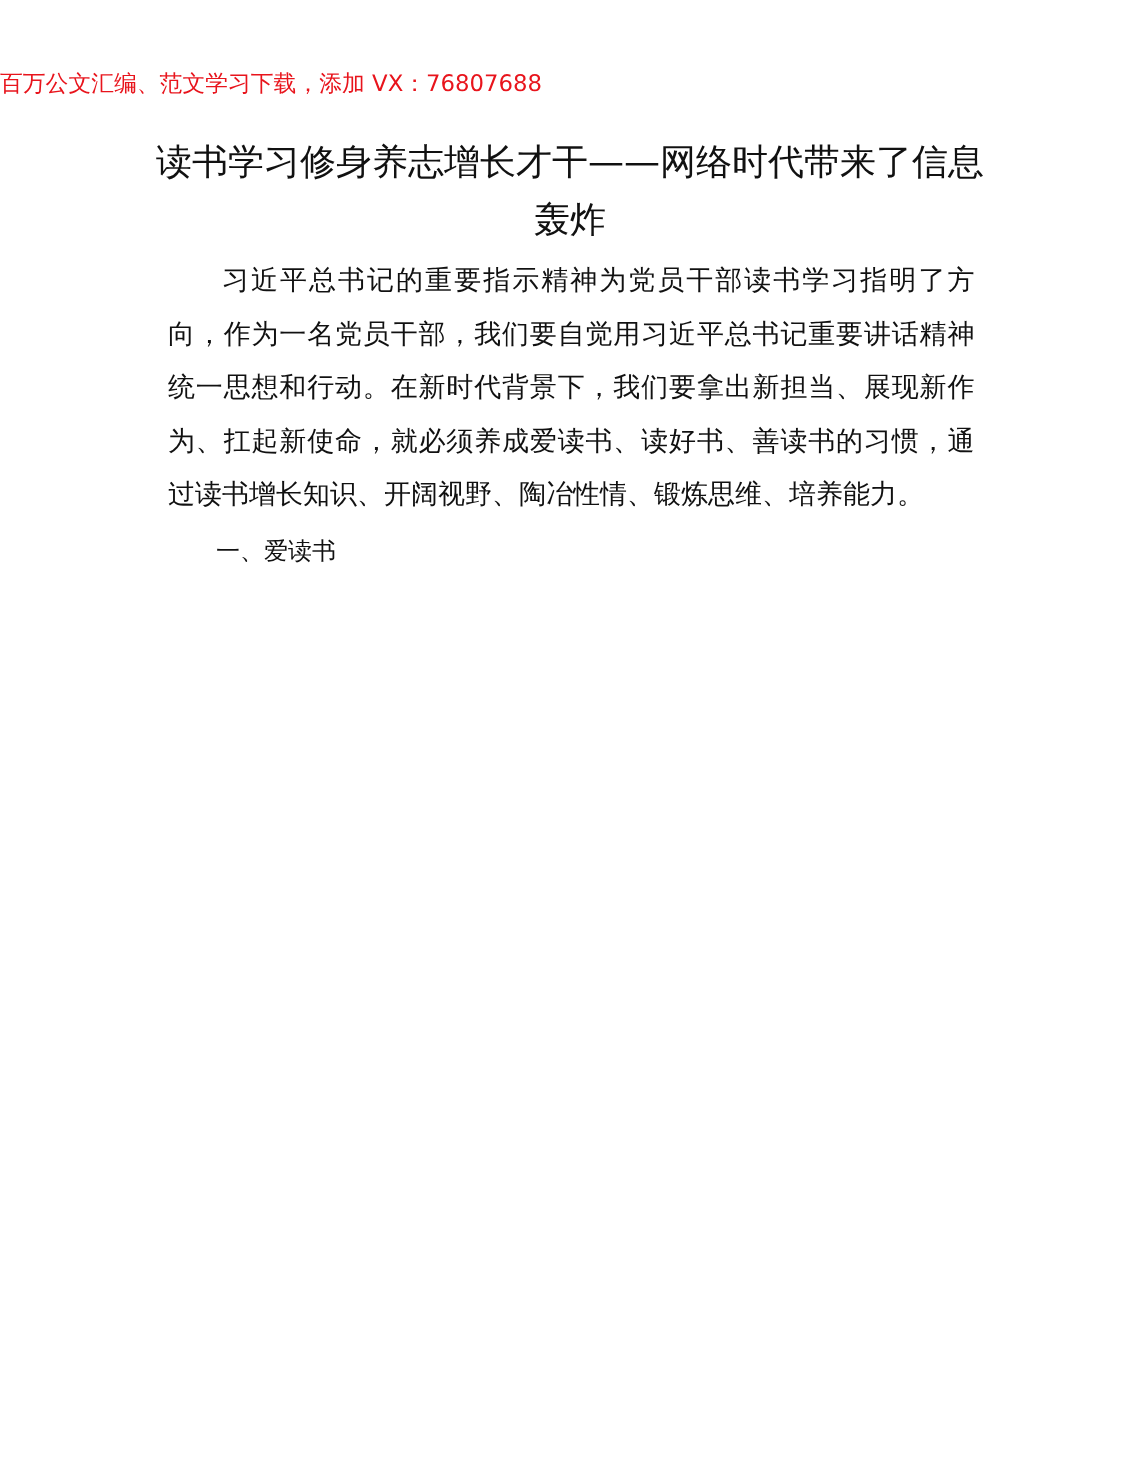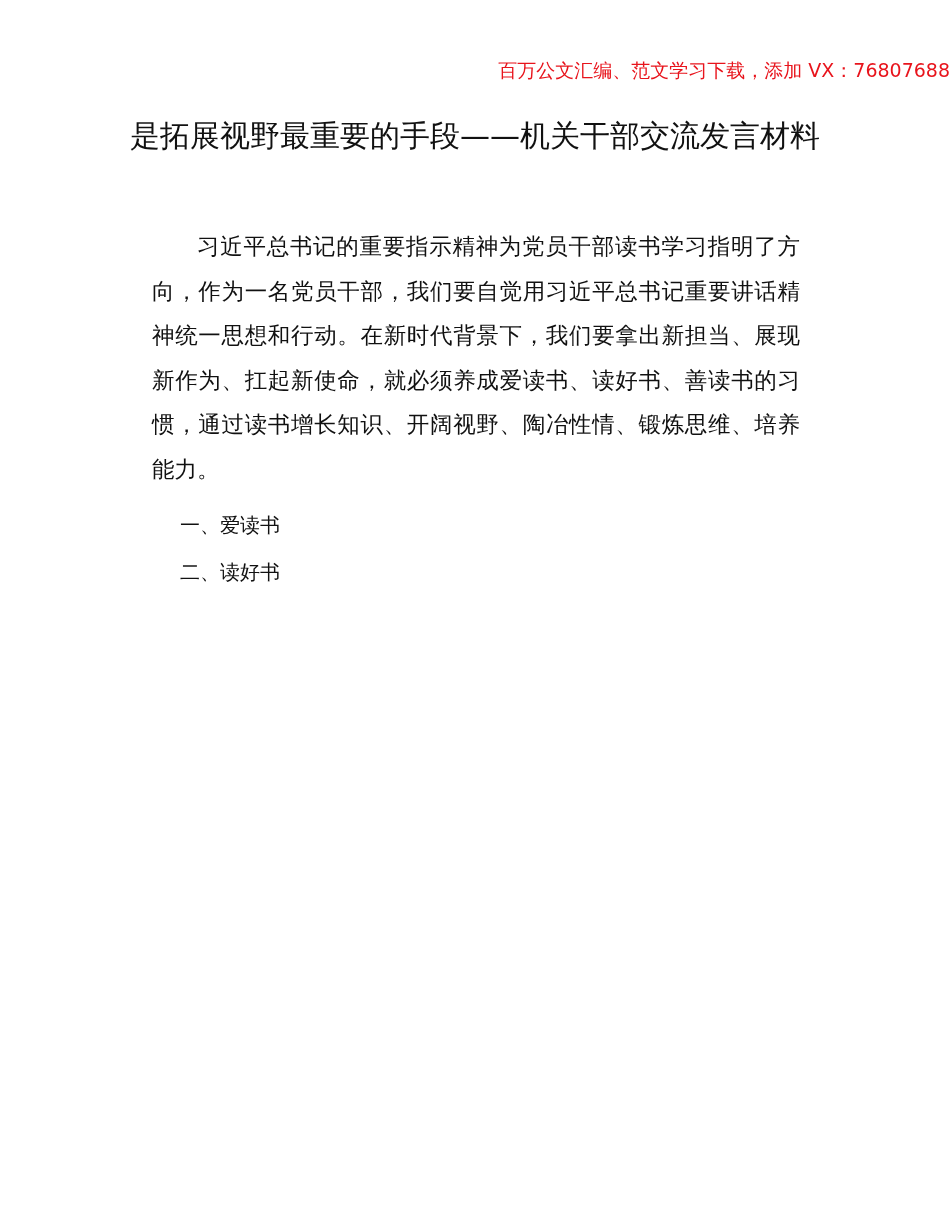--- a/index.html
+++ b/index.html
@@ -13,21 +13,21 @@
     position: relative;
     overflow: hidden;
     font-family: "DejaVu Sans", "Liberation Sans", sans-serif;
     color: #111111;
   }
   .header-note {
     position: absolute;
     top: 56px;
     left: 0;
     width: 950px;
-    text-align: right;
+    text-align: left;
     font-size: 19px;
     line-height: 28px;
     color: #e8141c;
     letter-spacing: 0px;
   }
   .doc-title {
     position: absolute;
     top: 112px;
     left: 130px;
     width: 690px;
@@ -36,38 +36,37 @@
     line-height: 48px;
     color: #111111;
   }
   .doc-body {
     position: absolute;
     top: 212px;
     left: 140px;
     width: 672px;
   }
   .para {
-    margin: 12px;
+    margin: 0;
     font-size: 22.5px;
     line-height: 44.5px;
     text-indent: 2em;
     text-align: justify;
     word-break: break-all;
   }
   .heading {
     margin: 0;
     font-size: 20px;
     line-height: 44.5px;
     text-indent: 2em;
   }
 </style>
 </head>
 <body>
 
 <div class="header-note">百万公文汇编、范文学习下载，添加 VX：76807688</div>
 
-<div class="doc-title">是拓展视野最重要的手段——机关干部交流发言材料</div>
+<div class="doc-title">读书学习修身养志增长才干——网络时代带来了信息轰炸</div>
 
 <div class="doc-body">
   <p class="para">习近平总书记的重要指示精神为党员干部读书学习指明了方向，作为一名党员干部，我们要自觉用习近平总书记重要讲话精神统一思想和行动。在新时代背景下，我们要拿出新担当、展现新作为、扛起新使命，就必须养成爱读书、读好书、善读书的习惯，通过读书增长知识、开阔视野、陶冶性情、锻炼思维、培养能力。</p>
   <p class="heading" style="margin-top:2px;">一、爱读书</p>
-  <p class="heading" style="margin-top:2px;">二、读好书</p>
 </div>
 
 </body></html>

